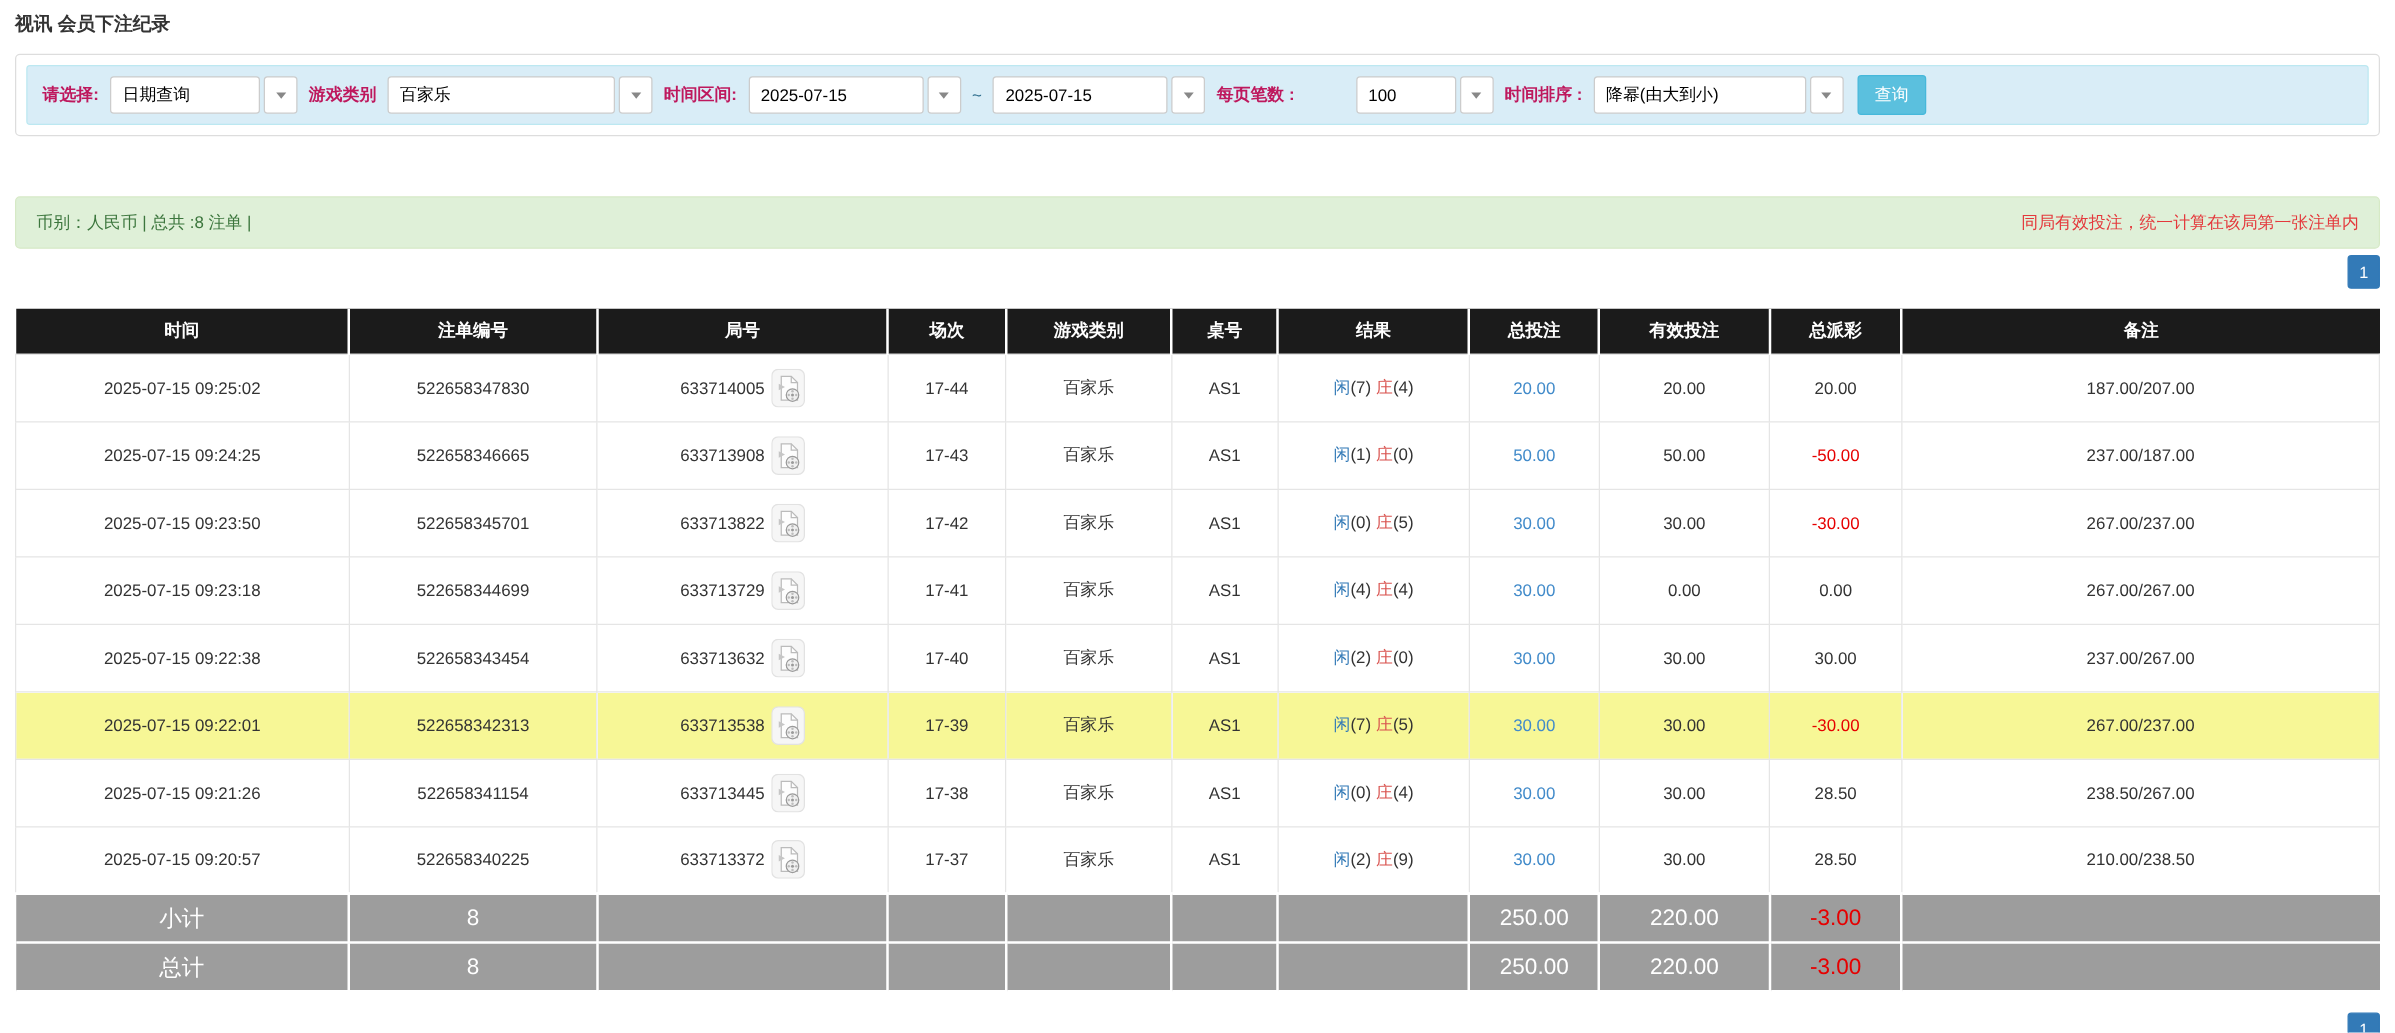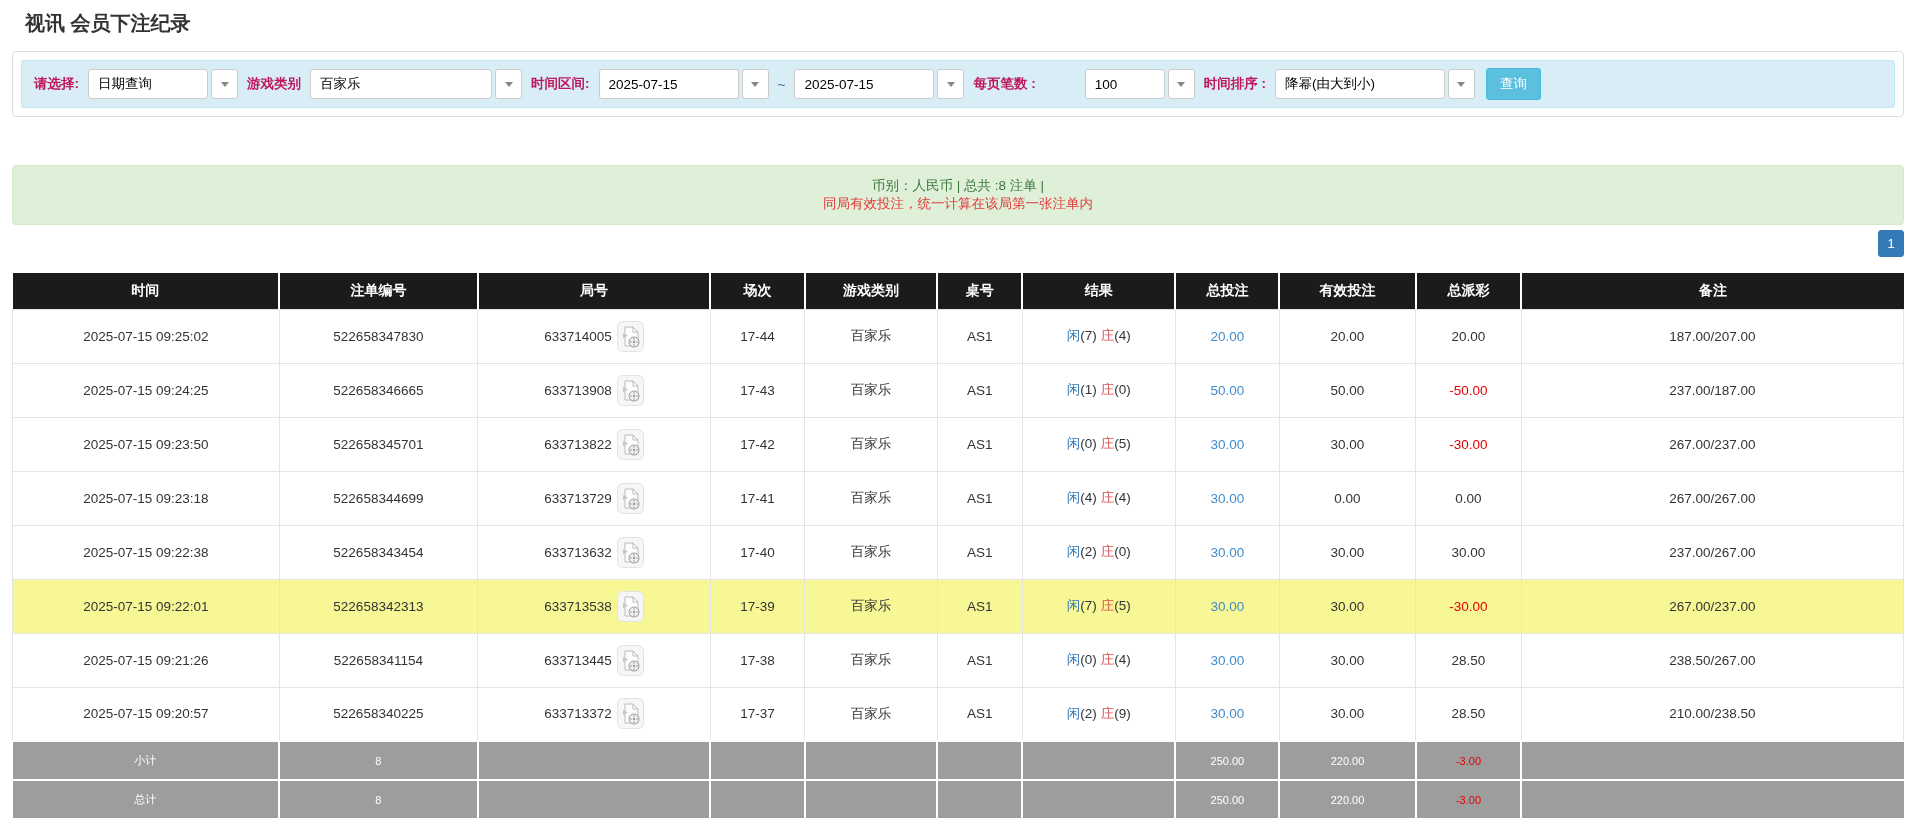--- a/index.html
+++ b/index.html
@@ -5,21 +5,21 @@
   * { box-sizing: border-box; }
   html,body { margin:0; padding:0; }
   body {
     width:1916px; height:826px; overflow:hidden;
     background:#fff;
     font-family:"Liberation Sans","DejaVu Sans",sans-serif;
     color:#333;
   }
   .page { padding:6px 12px; }
 
-  .page-title { font-size:20px; font-weight:600; color:#333; margin:4px 13px 14px; }
+  .page-title { font-size:15px; font-weight:600; color:#333; margin:4px 0 14px; }
 
   
   .panel { border:1px solid #ddd; border-radius:4px; padding:8px; margin-bottom:48px; background:#fff; }
   .filter-bar {
     background:var(--info-bg,#d9edf7); border:1px solid var(--info-border,#bce8f1);
     border-radius:3px; display:flex; align-items:center; gap:9px;
     padding:7px 12px; font-size:13.5px;
   }
   .flabel { font-weight:bold; color:#be185d; white-space:nowrap; }
   .combo { display:flex; align-items:stretch; height:30px; }
@@ -42,21 +42,20 @@
     background:var(--search-button-bg,#5bc0de); border:1px solid #46b8da; color:#fff;
     font-size:13.5px; padding:6px 13px; border-radius:3px; cursor:pointer; margin-left:2px;
   }
 
   
   .alert-success {
     background:var(--success-bg,#dff0d8); border:1px solid #d6e9c6; border-radius:4px;
     color:var(--success-green,#3c763d); font-size:13.5px;
     padding:11px 16px; display:flex; justify-content:space-between; align-items:center;
     margin-bottom:5px;
-    flex-direction:column;
   }
   .alert-note { color:var(--note-red,#e4393c); }
 
   
   .pager { display:flex; justify-content:flex-end; }
   .pager.top { margin-bottom:16px; }
   .pager.bottom { margin-top:16px; }
   .page-btn {
     background:var(--accent-blue,#337ab7); border:1px solid var(--accent-blue,#337ab7); color:#fff;
     min-width:26px; padding:5px 8px; font-size:13px; border-radius:3px;
@@ -77,21 +76,21 @@
   tr.highlight td { background:var(--highlight-yellow,#f7f796);margin-top:12px; }
   .neg { color:var(--negative-red,#e60000); }
   a.amount { color:var(--link-blue,#428bca); text-decoration:none; cursor:pointer; }
   .res-p { color:var(--player-blue,#337ab7); }
   .res-b { color:var(--banker-red,#d9534f); margin-left:4px; }
   .round-wrap { display:inline-flex; align-items:center; gap:5px; }
   .video-btn {
     background:transparent; border:none; padding:0; cursor:pointer; line-height:0;
   }
   tfoot td {
-    background:var(--summary-gray,#9d9d9d); color:#fff; height:39px; font-size:11px;
+    background:var(--summary-gray,#9d9d9d); color:#fff; height:39px; font-size:18px;
     border:2px solid #fff; text-align:center;
   }
   tfoot tr td:first-child { border-left:none; }
   tfoot tr td:last-child { border-right:none; }
 </style>
 </head>
 <body>
 
 <div class="page">
 

